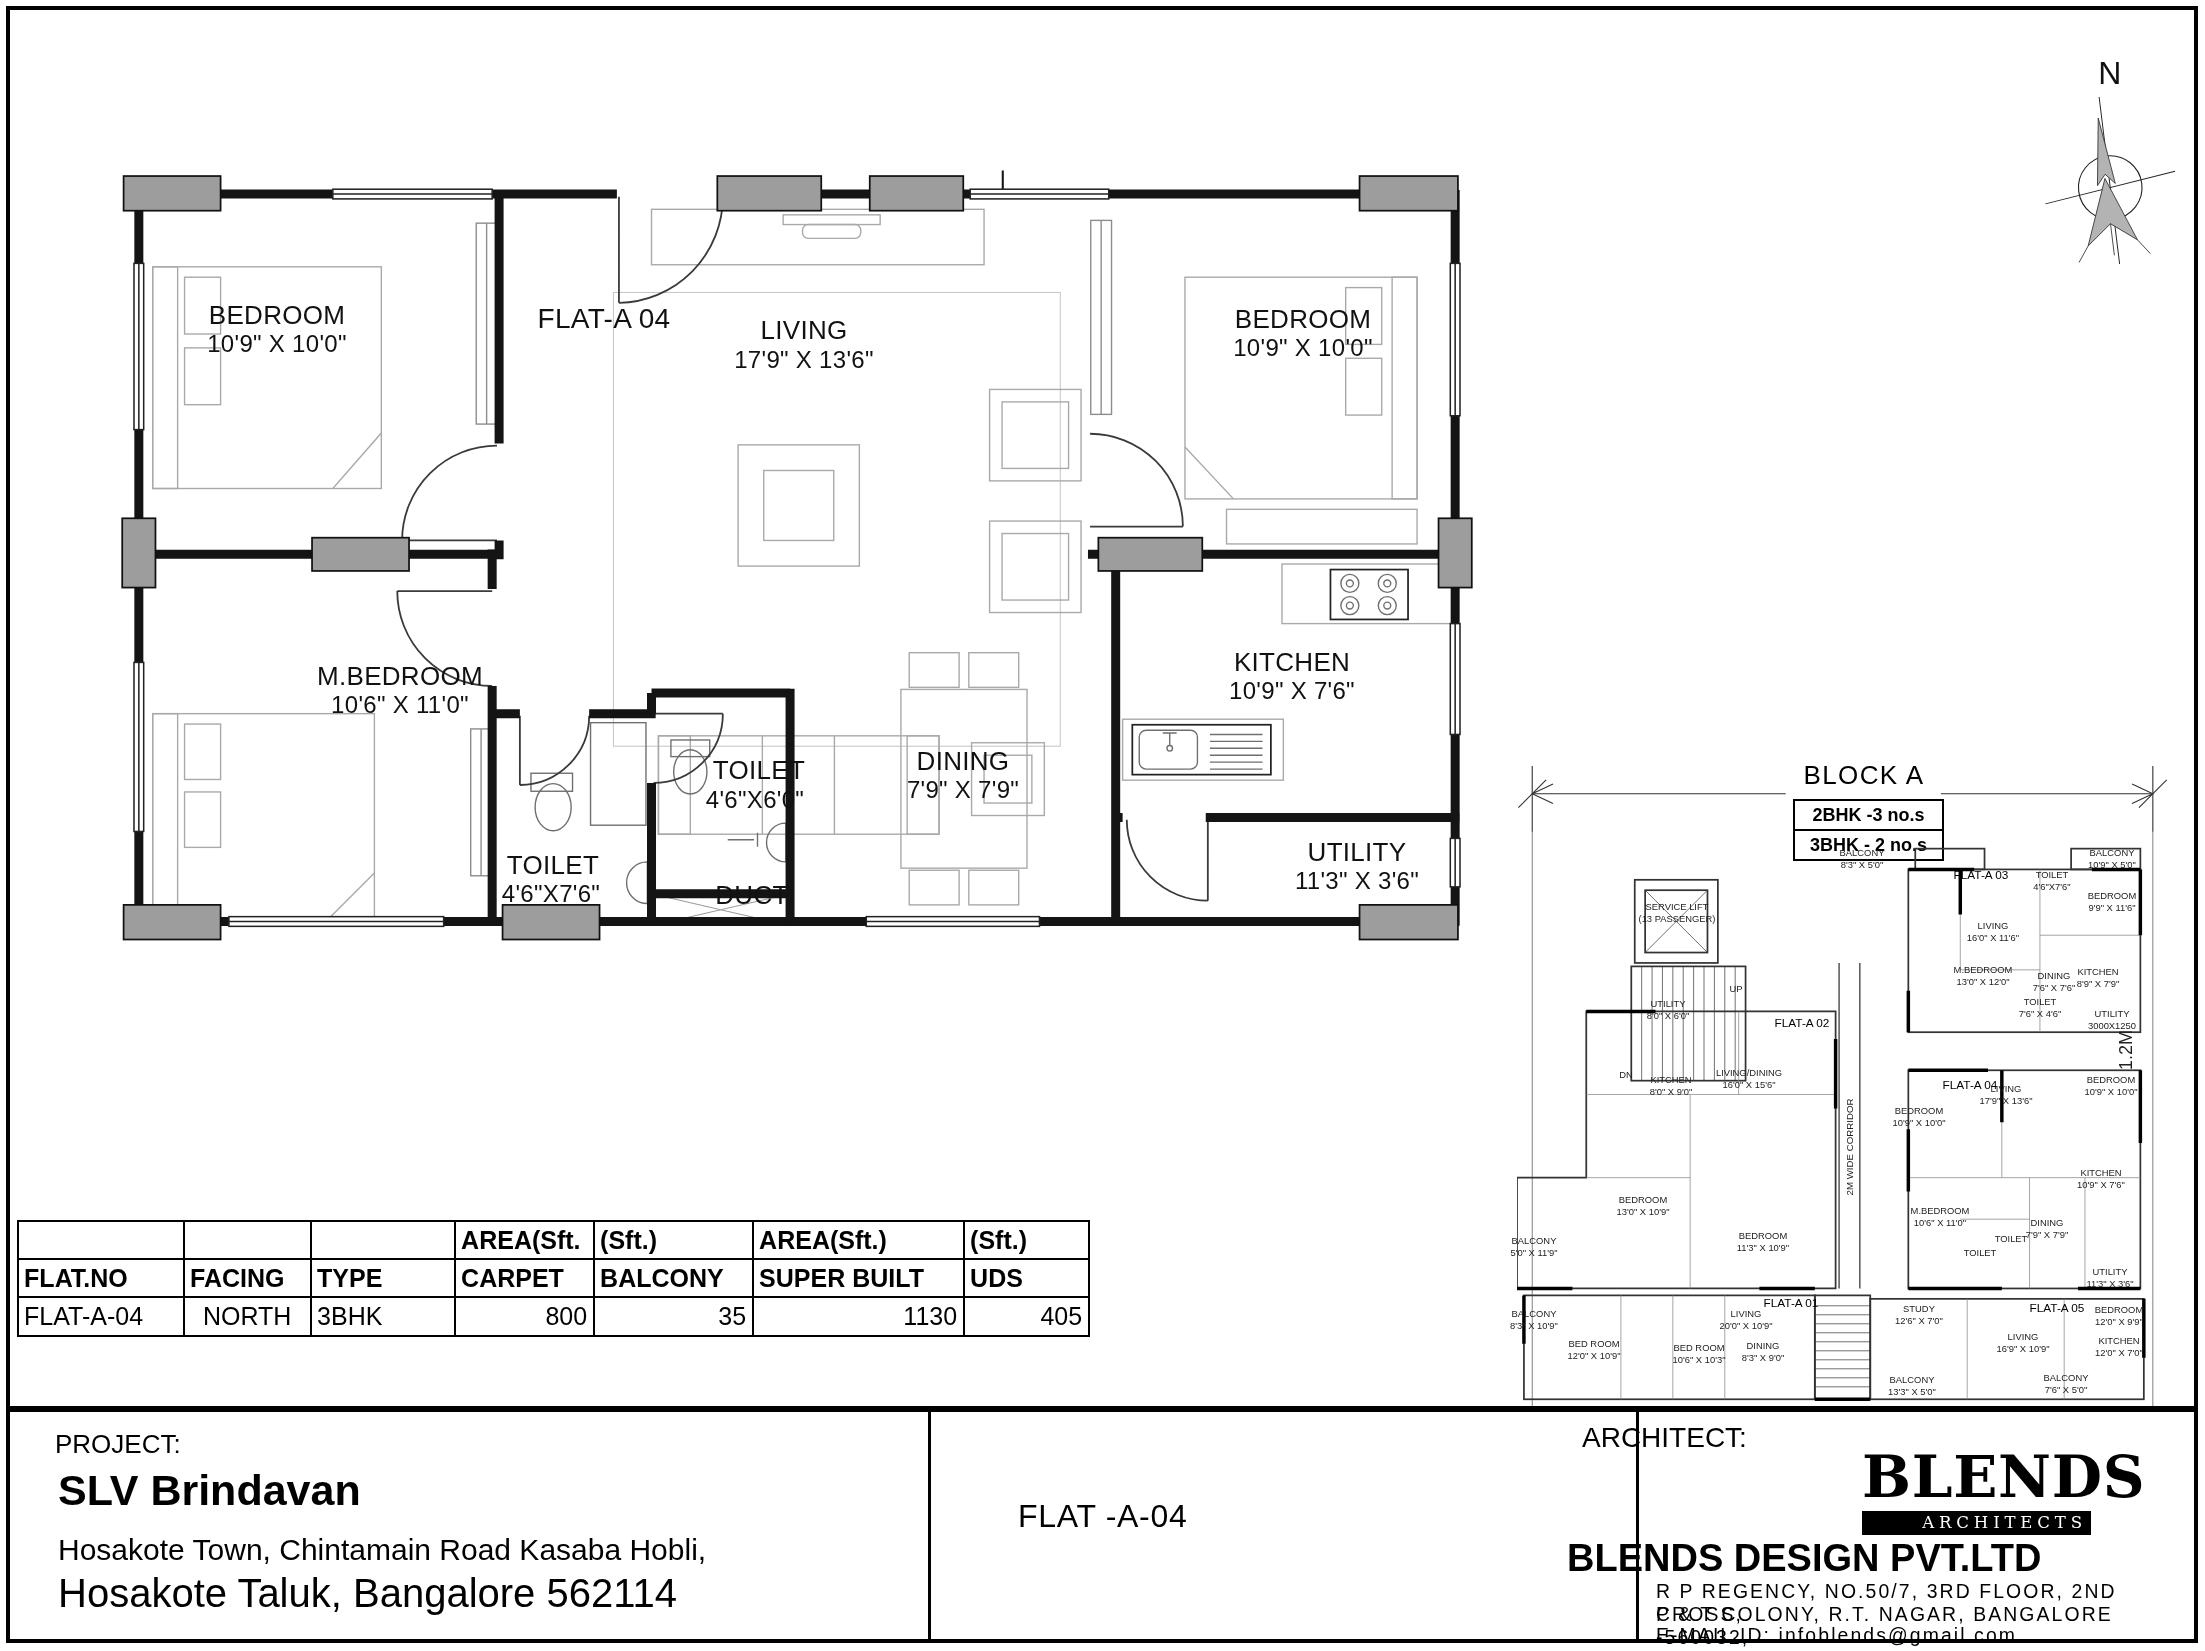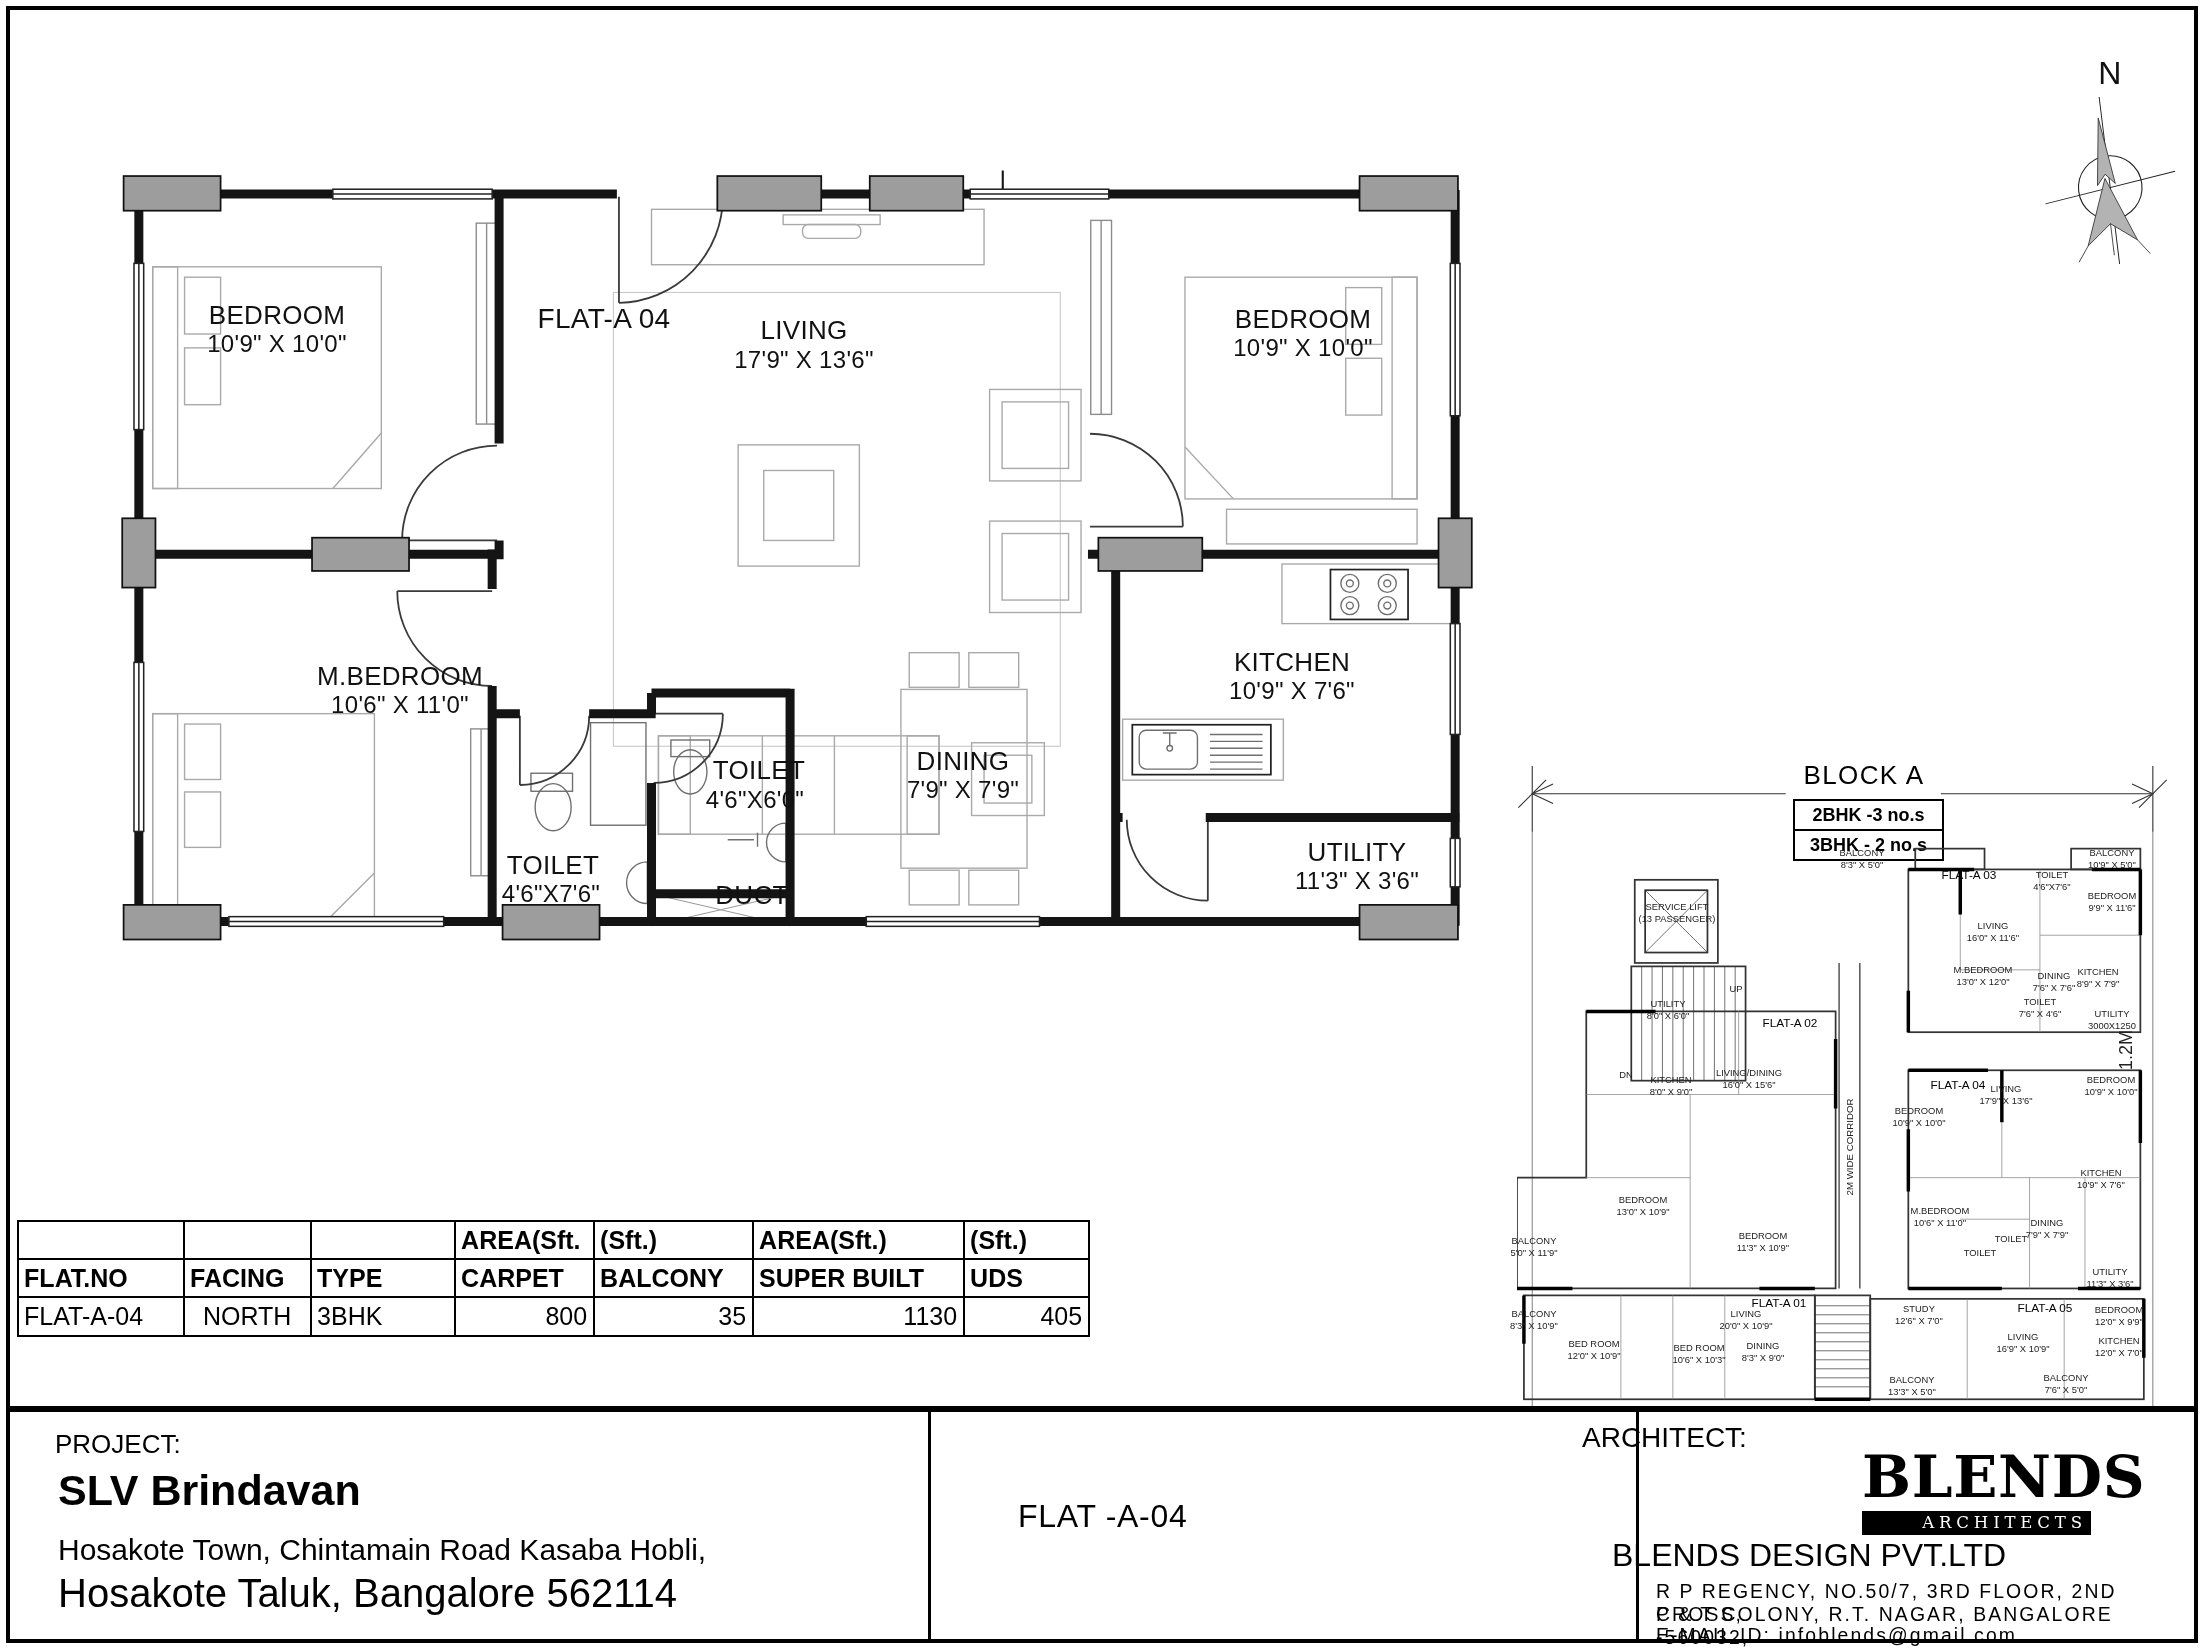--- a/index.html
+++ b/index.html
@@ -6,21 +6,21 @@
   #sheet{position:relative;width:2205px;height:1651px;background:#ffffff;overflow:hidden;
          font-family:"Liberation Sans",sans-serif;color:#000;}
   .abs{position:absolute;}
   .border-frame{position:absolute;left:5.5px;top:5.5px;right:7px;bottom:8.3px;border:4.2px solid #000;}
   .lbl{position:absolute;transform:translate(-50%,-50%);text-align:center;font-size:26px;
        letter-spacing:0.3px;white-space:nowrap;color:#111;}
   .dimtx{font-size:24px;}
   .flatlbl{font-size:28px;}
   .k{position:absolute;transform:translate(-50%,-50%);text-align:center;font-size:9.4px;
      line-height:1.25;color:#222;white-space:pre-line;}
-  .kf{font-size:11.8px;color:#000;white-space:nowrap;}
+  .kf{font-size:11.8px;color:#000;white-space:nowrap;margin-left:12px;}
   .rot{transform:translate(-50%,-50%) rotate(-90deg);font-size:18px;white-space:nowrap;}
   .kp-title{position:absolute;transform:translate(-50%,-50%);font-size:26px;letter-spacing:1.4px;}
   .legend{position:absolute;left:1793px;top:799px;width:147px;border:2.8px solid #000;background:#fff;}
   .legend div{height:28px;line-height:28px;text-align:center;font-size:18px;font-weight:bold;}
   .legend div:first-child{border-bottom:2.8px solid #000;}
   table.area{position:absolute;left:16.6px;top:1220px;border-collapse:collapse;table-layout:fixed;
              background:#fff;}
   table.area td,table.area th{border:2.1px solid #000;font-size:25px;overflow:hidden;
              padding:0 5.5px;white-space:nowrap;}
   table.area .band{background:#8f8f8f;height:35px;text-align:center;}
@@ -407,18 +407,18 @@
   <div class="abs" style="left:58px;top:1533px;font-size:30px">Hosakote Town, Chintamain Road Kasaba Hobli,</div>
   <div class="abs" style="left:58px;top:1571px;font-size:40px">Hosakote Taluk, Bangalore 562114</div>
 
   <div class="abs" style="left:1018px;top:1498px;font-size:32px;letter-spacing:0.7px">FLAT -A-04</div>
 
   <div class="abs" style="left:1582px;top:1422px;font-size:28px">ARCHITECT:</div>
   <div class="logo">
     <div class="word">BLENDS</div>
     <div class="strip">ARCHITECTS</div>
   </div>
-  <div class="abs" style="left:1612px;top:1537px;font-size:32px;font-weight:normal">BLENDS DESIGN  PVT.LTD</div>
+  <div class="abs" style="left:1567px;top:1537px;font-size:38px;font-weight:bold">BLENDS DESIGN  PVT.LTD</div>
   <div class="abs" style="left:1656px;top:1580px;font-size:19.4px;letter-spacing:2.1px">R P REGENCY, NO.50/7, 3RD FLOOR, 2ND CROSS,</div>
   <div class="abs" style="left:1656px;top:1603px;font-size:19.4px;letter-spacing:2.1px">P &amp; T COLONY, R.T. NAGAR, BANGALORE -560032,</div>
   <div class="abs" style="left:1656px;top:1624px;font-size:19.4px;letter-spacing:2.1px">E-MAIL ID: infoblends@gmail.com</div>
 </div>
 
 
 </body></html>

